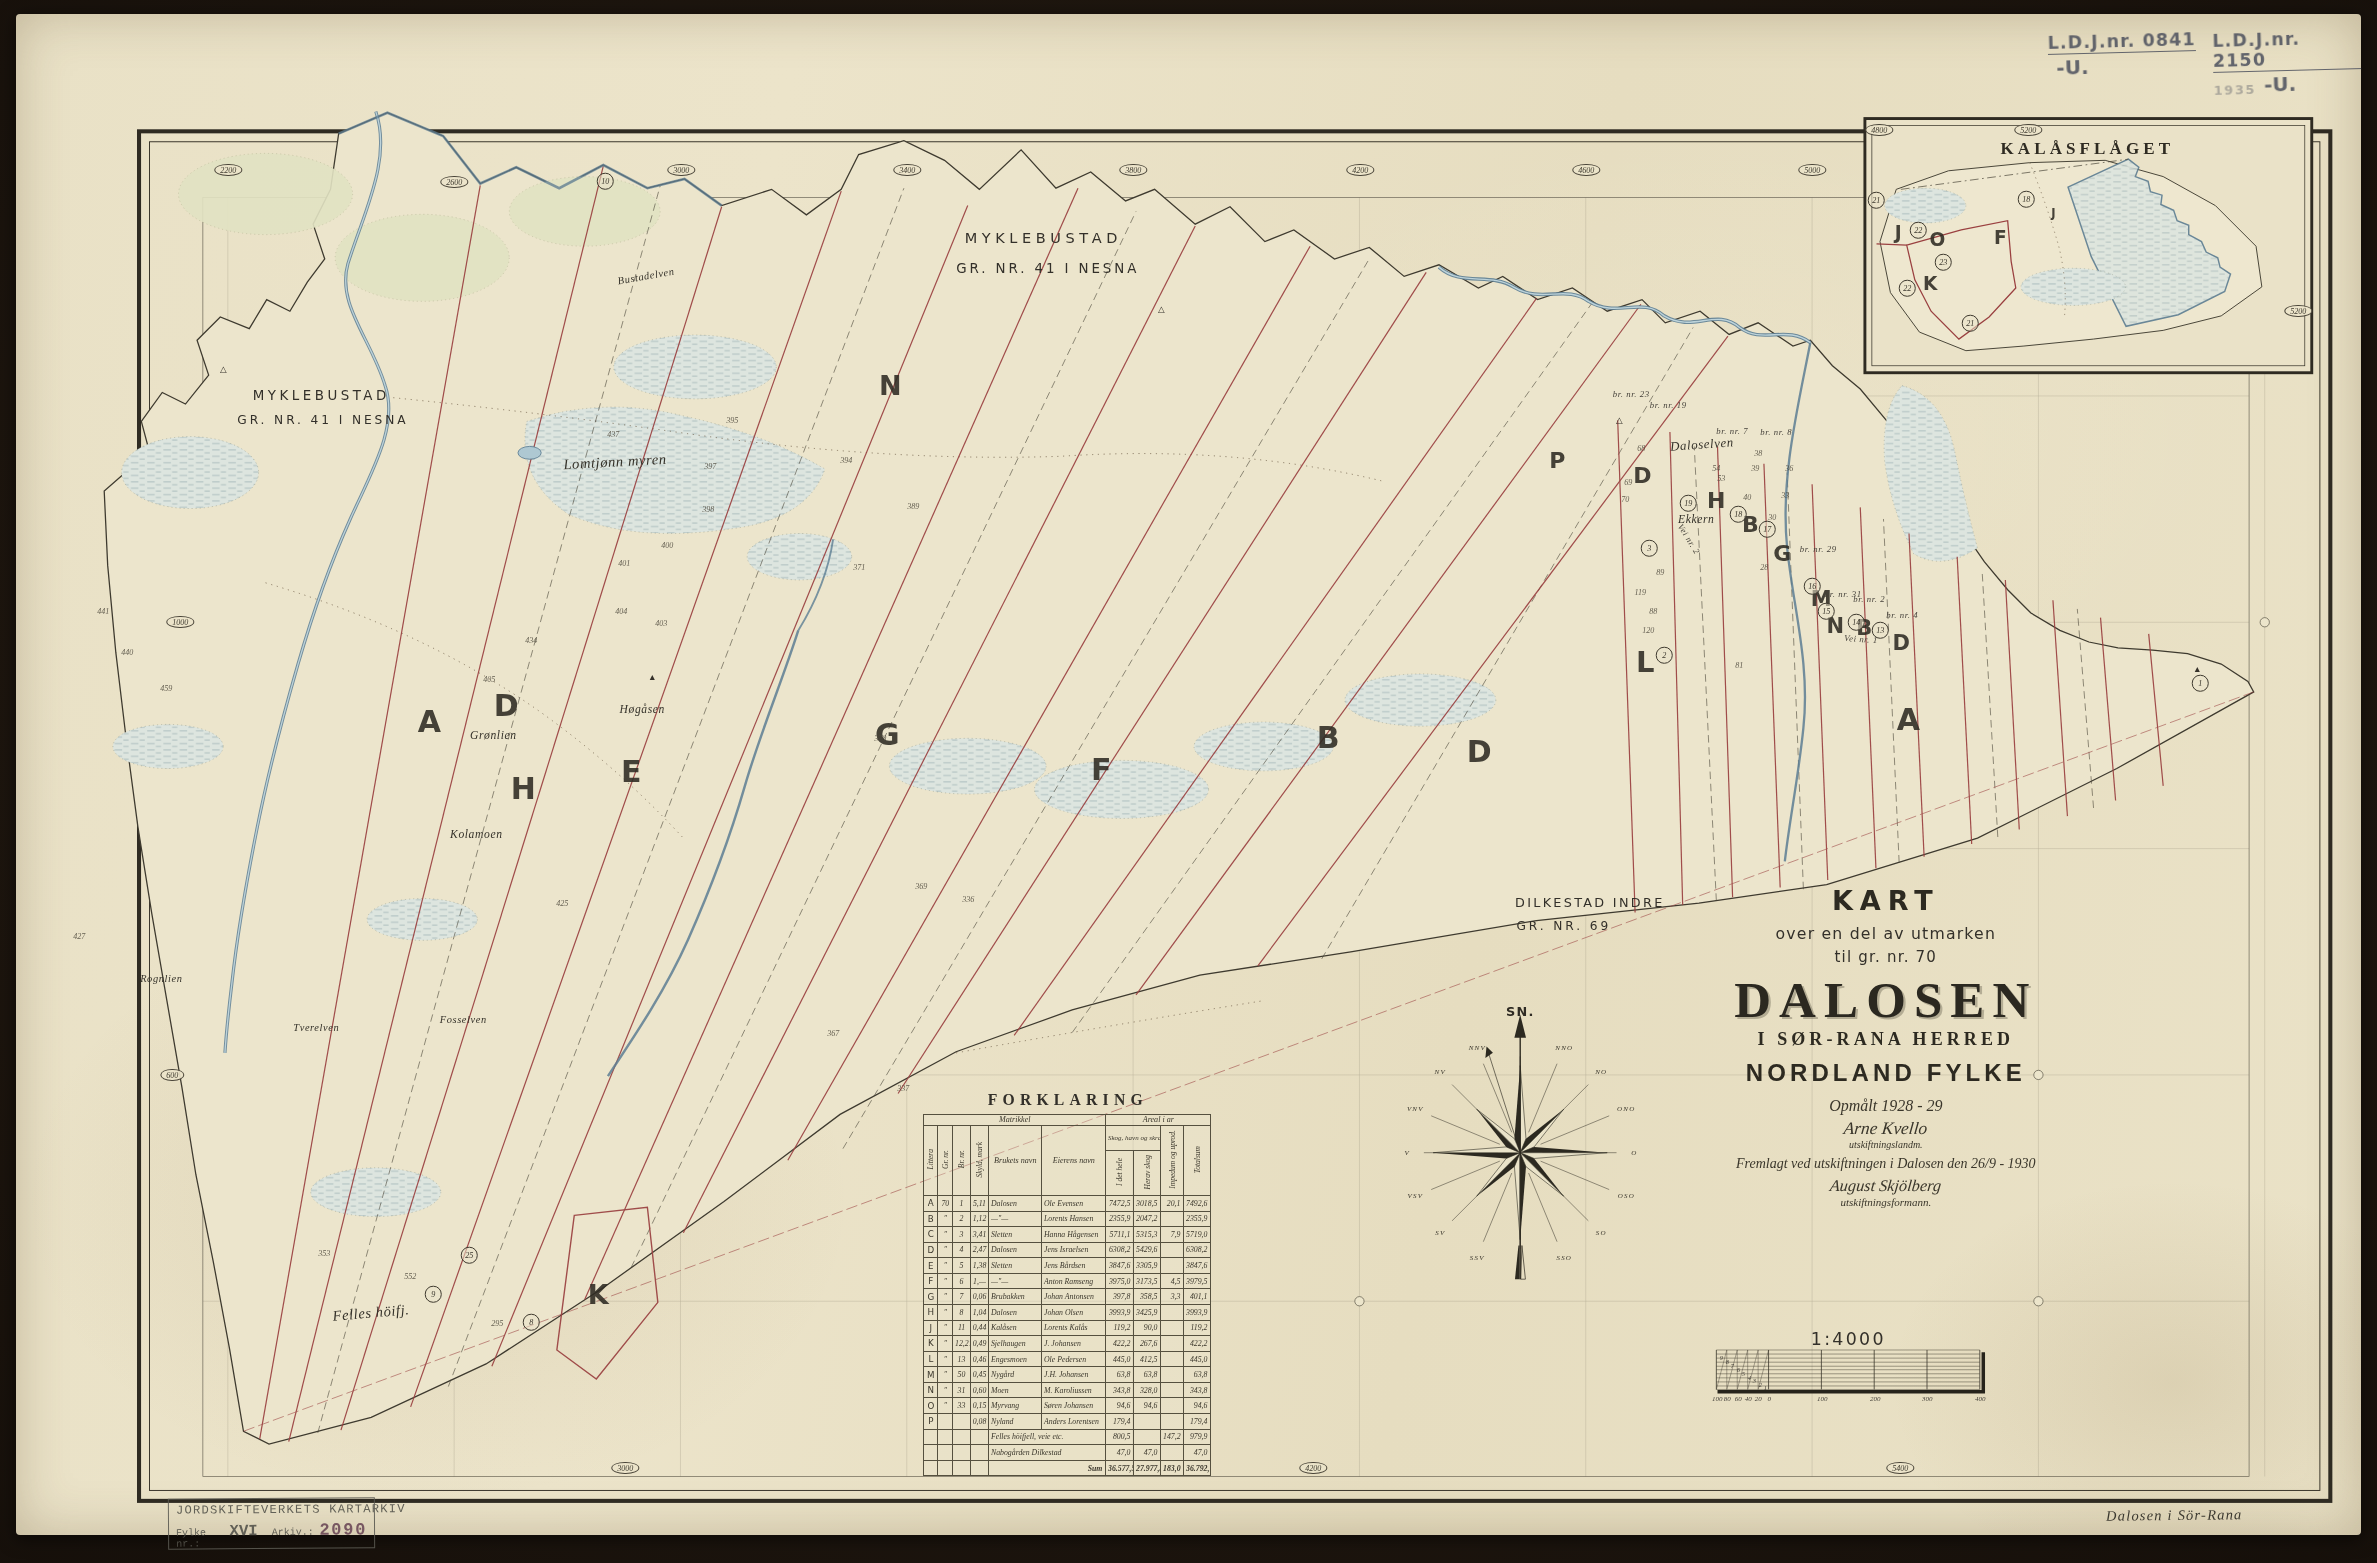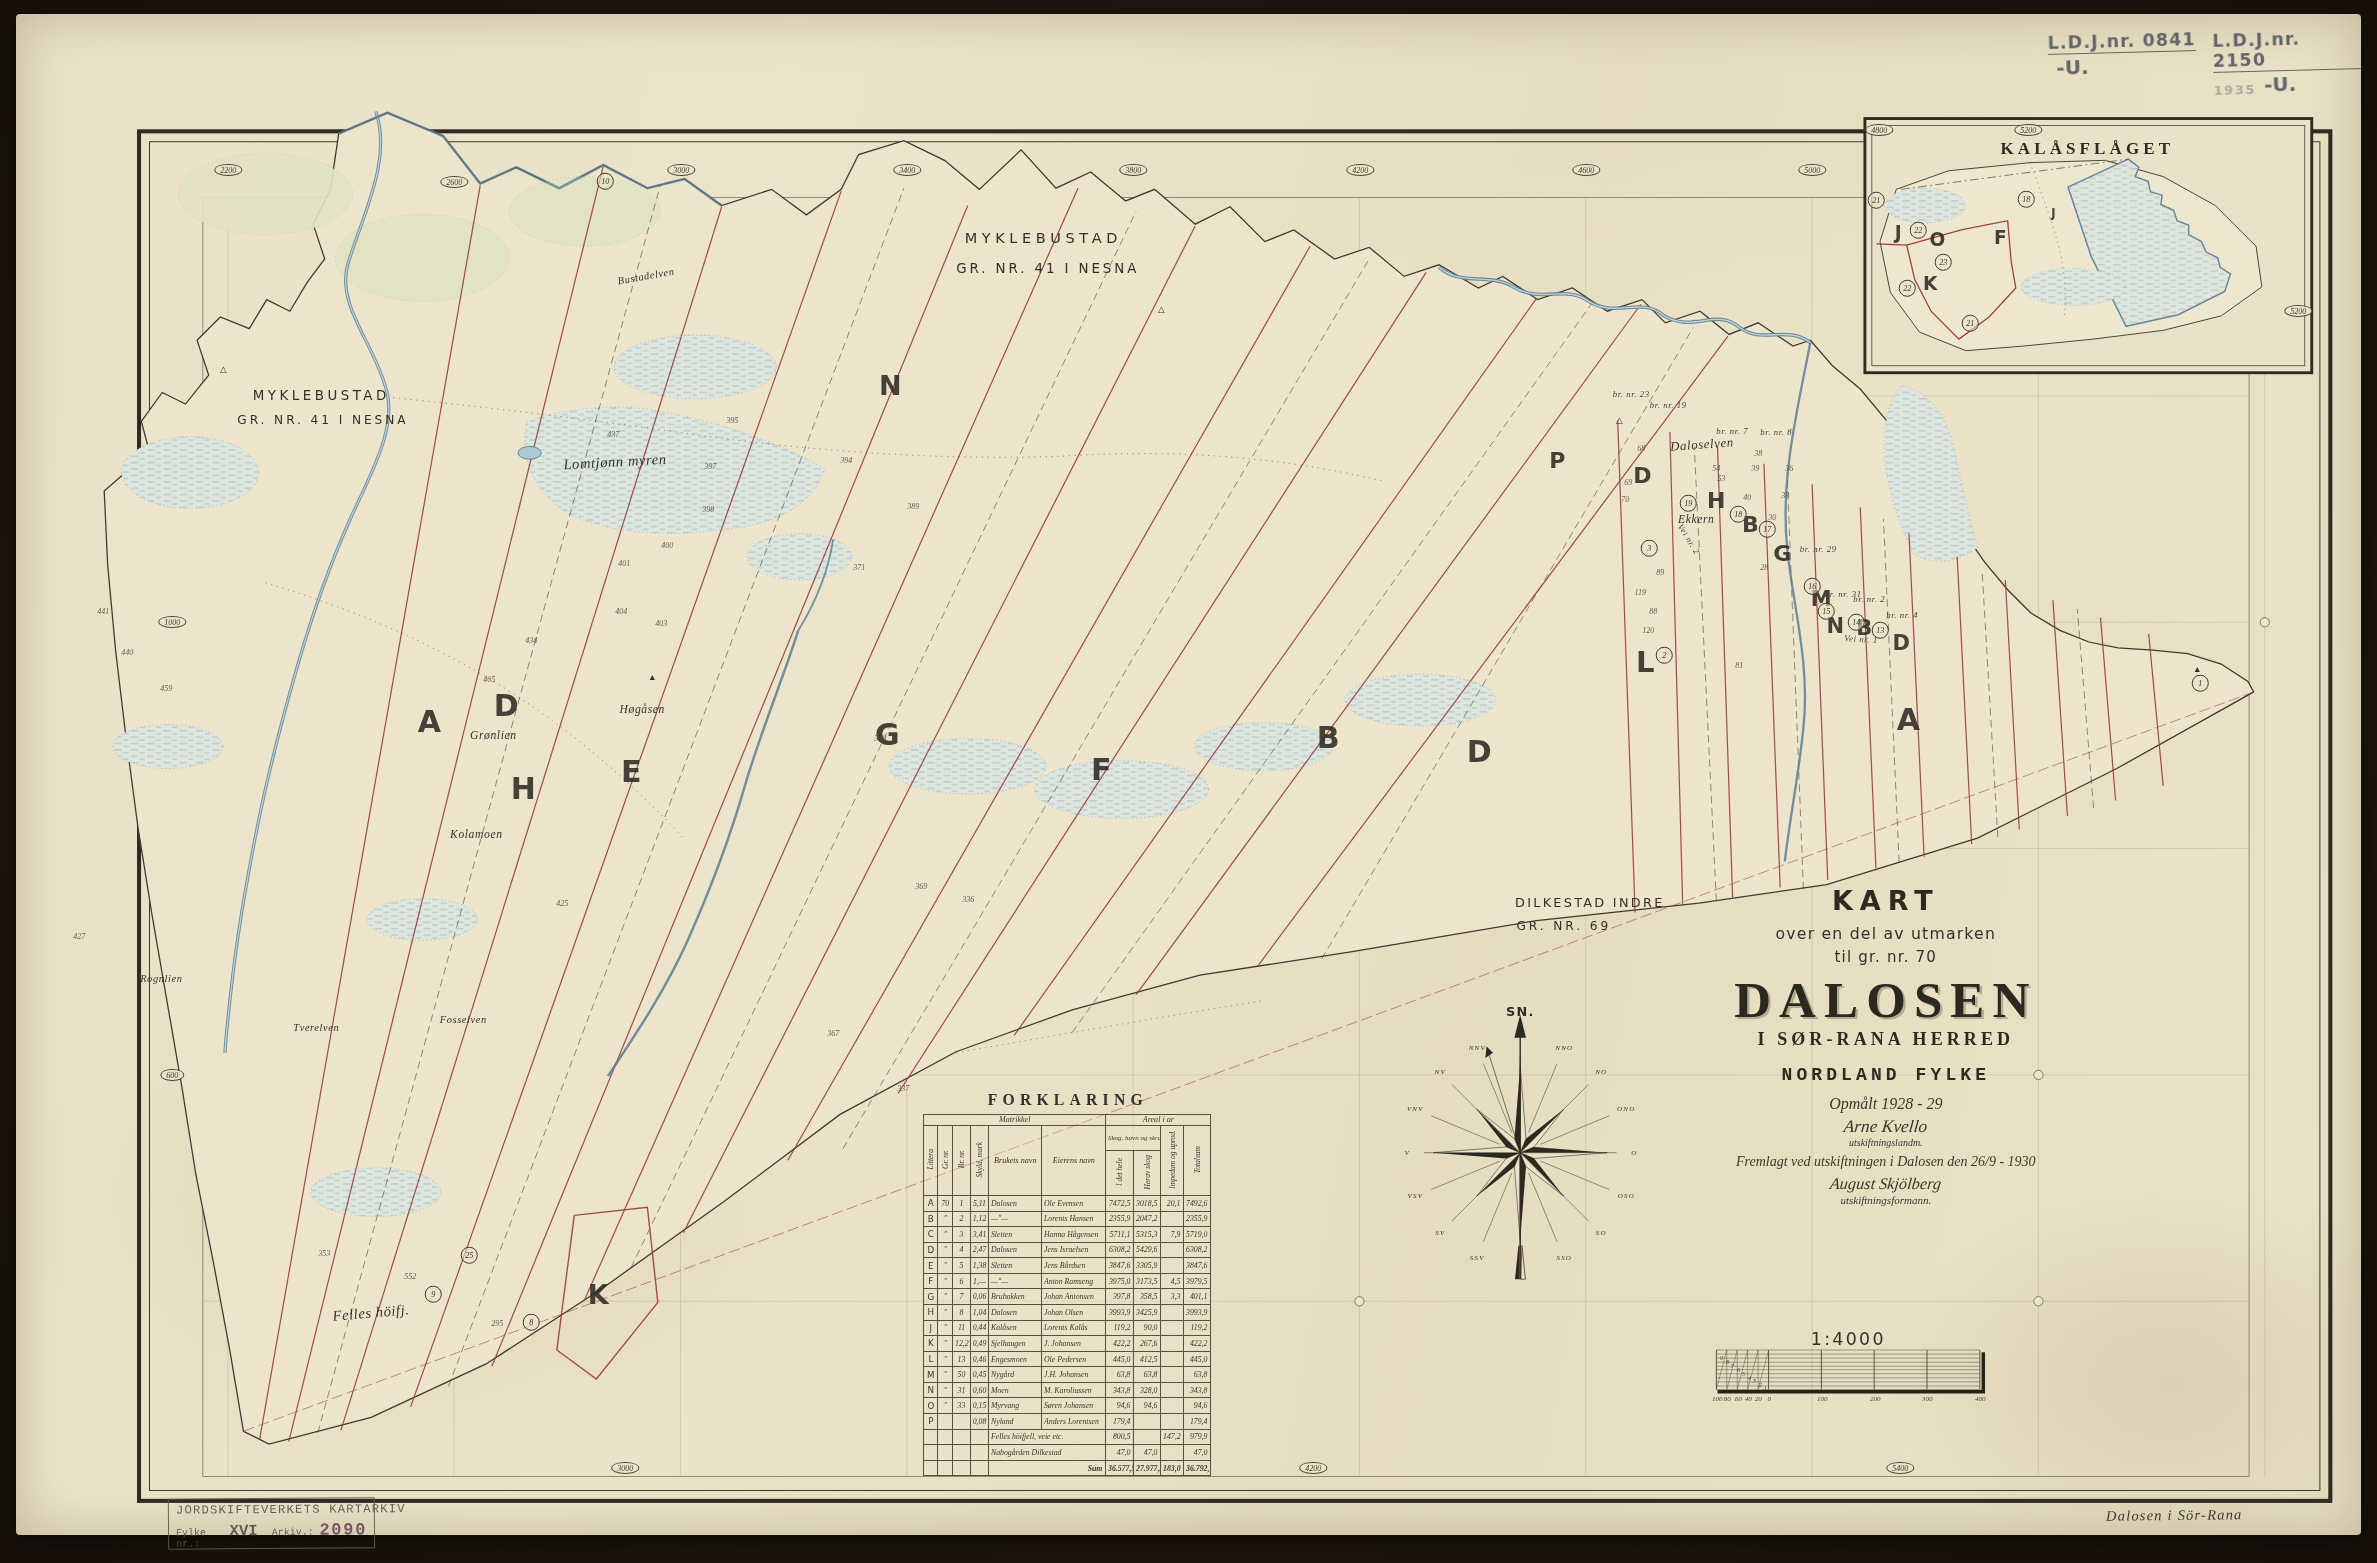--- a/index.html
+++ b/index.html
@@ -41,21 +41,21 @@
   .uc2 .l2{font-size:13.4px;letter-spacing:2.9px;margin-top:15px;}
 
   
   #titleblock{position:absolute;left:1701px;top:871px;width:337px;text-align:center;color:#2d2a21;}
   #tb-kart{font-family:"DejaVu Sans",sans-serif;font-weight:bold;font-size:27px;letter-spacing:7px;}
   #tb-l1{font-size:15.7px;margin-top:8.1px;font-family:"DejaVu Sans",sans-serif;letter-spacing:1.2px;color:#33302a;}
   #tb-l2{font-size:15px;margin-top:4.6px;font-family:"DejaVu Sans",sans-serif;letter-spacing:1.2px;color:#33302a;}
   #tb-name{font-family:"Liberation Serif",serif;font-weight:bold;font-size:51px;letter-spacing:8.1px;margin-top:5.8px;
     color:#2b2820;text-shadow:2.3px 2.3px 0 rgba(60,55,40,.30);}
   #tb-l3{font-family:"Liberation Serif",serif;font-weight:bold;font-size:18px;letter-spacing:4.1px;margin-top:0;}
-  #tb-l4{font-family:Liberation Mono, monospace;font-weight:bold;font-size:18px;letter-spacing:4.1px;margin-top:15px;}
+  #tb-l4{font-family:Liberation Sans, sans-serif;font-weight:bold;font-size:24px;letter-spacing:4.1px;margin-top:9px;}
   .script{font-style:italic;color:#3a362b;}
   #tb-surveyed{font-size:16px;margin-top:9.3px;}
   #tb-surveyor{font-size:17.4px;margin-top:3.5px;transform:skewX(-6deg);}
   #tb-surveyor-title{font-size:10px;margin-top:0px;}
   #tb-presented{font-size:14px;margin-top:5.8px;white-space:nowrap;}
   #tb-chairman{font-size:16.3px;margin-top:3.5px;transform:skewX(-6deg);}
   #tb-chairman-title{font-size:11px;margin-top:0px;}
 
   
   .stampTR{position:absolute;color:#3e4354;font-family:"DejaVu Sans",sans-serif;font-weight:bold;
@@ -416,21 +416,21 @@
         <div class="coordoval" style="left: 438px; top: 168px; transform: translate(-50%, -50%);">2600</div>
         <div class="coordoval" style="left: 665px; top: 156px; transform: translate(-50%, -50%);">3000</div>
         <div class="coordoval" style="left: 891px; top: 156px; transform: translate(-50%, -50%);">3400</div>
         <div class="coordoval" style="left: 1117px; top: 156px; transform: translate(-50%, -50%);">3800</div>
         <div class="coordoval" style="left: 1344px; top: 156px; transform: translate(-50%, -50%);">4200</div>
         <div class="coordoval" style="left: 1570px; top: 156px; transform: translate(-50%, -50%);">4600</div>
         <div class="coordoval" style="left: 1796px; top: 156px; transform: translate(-50%, -50%);">5000</div>
         <div class="coordoval" style="left: 609px; top: 1454px; transform: translate(-50%, -50%);">3000</div>
         <div class="coordoval" style="left: 1297px; top: 1454px; transform: translate(-50%, -50%);">4200</div>
         <div class="coordoval" style="left: 1884px; top: 1454px; transform: translate(-50%, -50%);">5400</div>
-        <div class="coordoval" style="left: 156px; top: 608px; transform: translate(-50%, -50%); text-align: center;">1000</div>
+        <div class="coordoval" style="left: 164px; top: 608px; transform: translate(-50%, -50%); text-align: center;">1000</div>
         <div class="coordoval" style="left: 156px; top: 1061px; transform: translate(-50%, -50%);">600</div>
         <div class="coordoval" style="left: 1863px; top: 116px; transform: translate(-50%, -50%);">4800</div>
         <div class="coordoval" style="left: 2012px; top: 116px; transform: translate(-50%, -50%);">5200</div>
         <div class="coordoval" style="left: 2282px; top: 297px; transform: translate(-50%, -50%);">5200</div>
         <div class="scaletick" style="left: 1701px; top: 1381px; transform: translate(-50%, 0px);">100</div>
         <div class="scaletick" style="left: 1711px; top: 1381px; transform: translate(-50%, 0px);">80</div>
         <div class="scaletick" style="left: 1722px; top: 1381px; transform: translate(-50%, 0px);">60</div>
         <div class="scaletick" style="left: 1732px; top: 1381px; transform: translate(-50%, 0px);">40</div>
         <div class="scaletick" style="left: 1742px; top: 1381px; transform: translate(-50%, 0px);">20</div>
         <div class="scaletick" style="left: 1753px; top: 1381px; transform: translate(-50%, 0px);">0</div>

